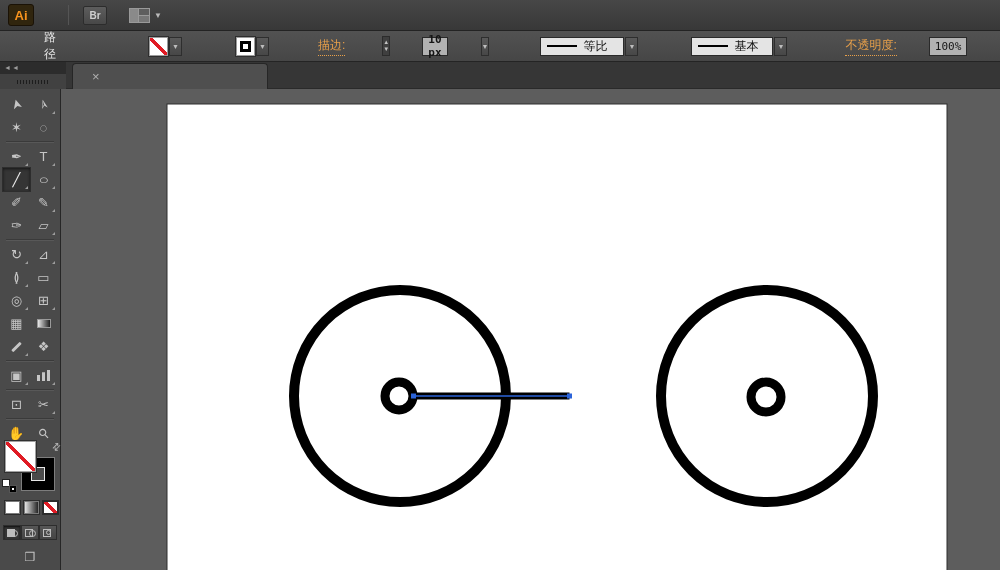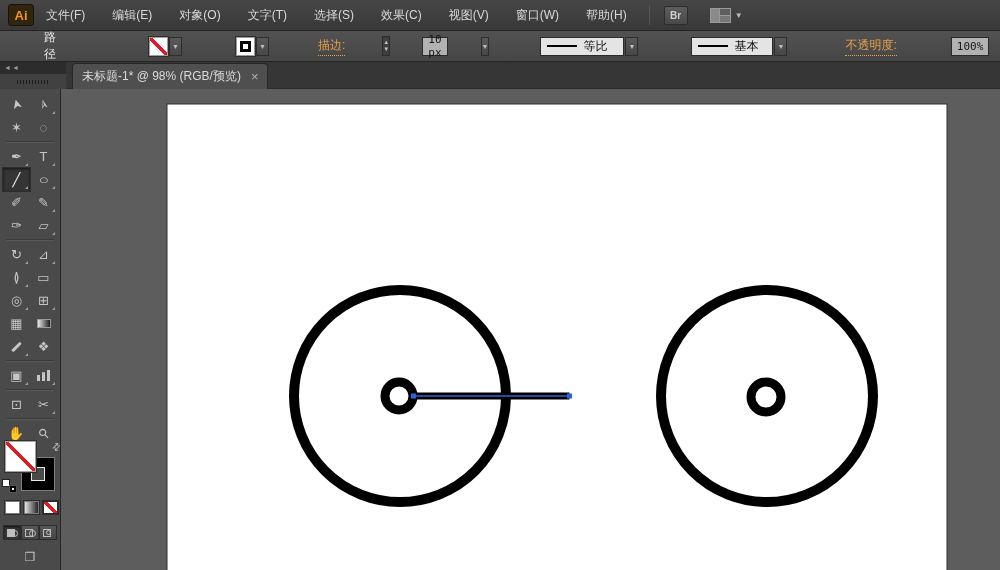--- a/index.html
+++ b/index.html
@@ -138,31 +138,20 @@
   .canvas { position:absolute; left:61px; top:89px; width:939px; height:481px; background:#5d5d5d; overflow:hidden; }
   .canvas svg { position:absolute; left:-61px; top:-89px; }
 </style>
 </head>
 <body>
 
 <div class="app">
 
   <div class="menubar">
     <div class="logo">Ai</div>
-    <div class="menus">
-        <span class="menu-item">文件(F)</span>
-        <span class="menu-item">编辑(E)</span>
-        <span class="menu-item">对象(O)</span>
-        <span class="menu-item">文字(T)</span>
-        <span class="menu-item">选择(S)</span>
-        <span class="menu-item">效果(C)</span>
-        <span class="menu-item">视图(V)</span>
-        <span class="menu-item">窗口(W)</span>
-        <span class="menu-item">帮助(H)</span>
-      </div>
     <div class="mb-sep"></div>
     <div class="br-btn">Br</div>
     <div class="ws">
       <div class="ws-icon">
         <span class="p1"></span>
           <span class="p2">
             <i></i>
             <i></i>
           </span>
       </div>
@@ -185,41 +174,41 @@
           </span>
         </div>
       <div class="mini-dd">▼</div>
     </div>
 
     <span class="orange-link" style="margin-left:17px;">描边:</span>
     <div class="stepper">
         <span>▲</span>
         <span>▼</span>
       </div>
-    <div class="field" style="width:48px;">10 px</div>
+    <div class="field" style="width:48px;font-weight:bold;">10 px</div>
     <div class="mini-dd" style="width:15px;">▼</div>
 
     <div class="swgroup" style="margin-left:11px;">
       <div class="preview-dd" style="width:84px;">
         <i class="preview-line"></i>
         <span>等比</span>
       </div>
       <div class="mini-dd">▼</div>
     </div>
 
     <div class="swgroup" style="margin-left:13px;">
       <div class="preview-dd" style="width:82px;">
         <i class="preview-line"></i>
         <span>基本</span>
       </div>
       <div class="mini-dd">▼</div>
     </div>
 
     <span class="orange-link" style="margin-left:26px;">不透明度:</span>
-    <div class="field" style="width:52px; margin-left:22px;">100%</div>
+    <div class="field" style="width:52px; margin-left:0;">100%</div>
     <div class="mini-dd" style="width:15px;">▼</div>
 
     <span style="margin-left:12px; color:#cfcfcf;">样式:</span>
     <div class="swgroup" style="margin-left:6px;">
       <div class="swatch" style="width:18px;height:18px;"></div>
       <div class="mini-dd">▼</div>
     </div>
 
     <div class="wheel"></div>
     <div class="cb-sep"></div>
@@ -276,21 +265,20 @@
         </div>
       </div>
   </div>
 
   <div class="tabbar">
     <div class="tb-header">◄◄</div>
     <div class="tb-grip">
         <i></i>
       </div>
     <div class="doc-tab">
-      <span class="title">未标题-1* @ 98% (RGB/预览)</span>
       <span class="close">×</span>
     </div>
   </div>
 
   <div class="toolbar">
     <div class="tools">
         <div class="tool">
           <span class="g" style="transform: rotate(-105deg);">➤</span>
         </div>
         <div class="tool">

